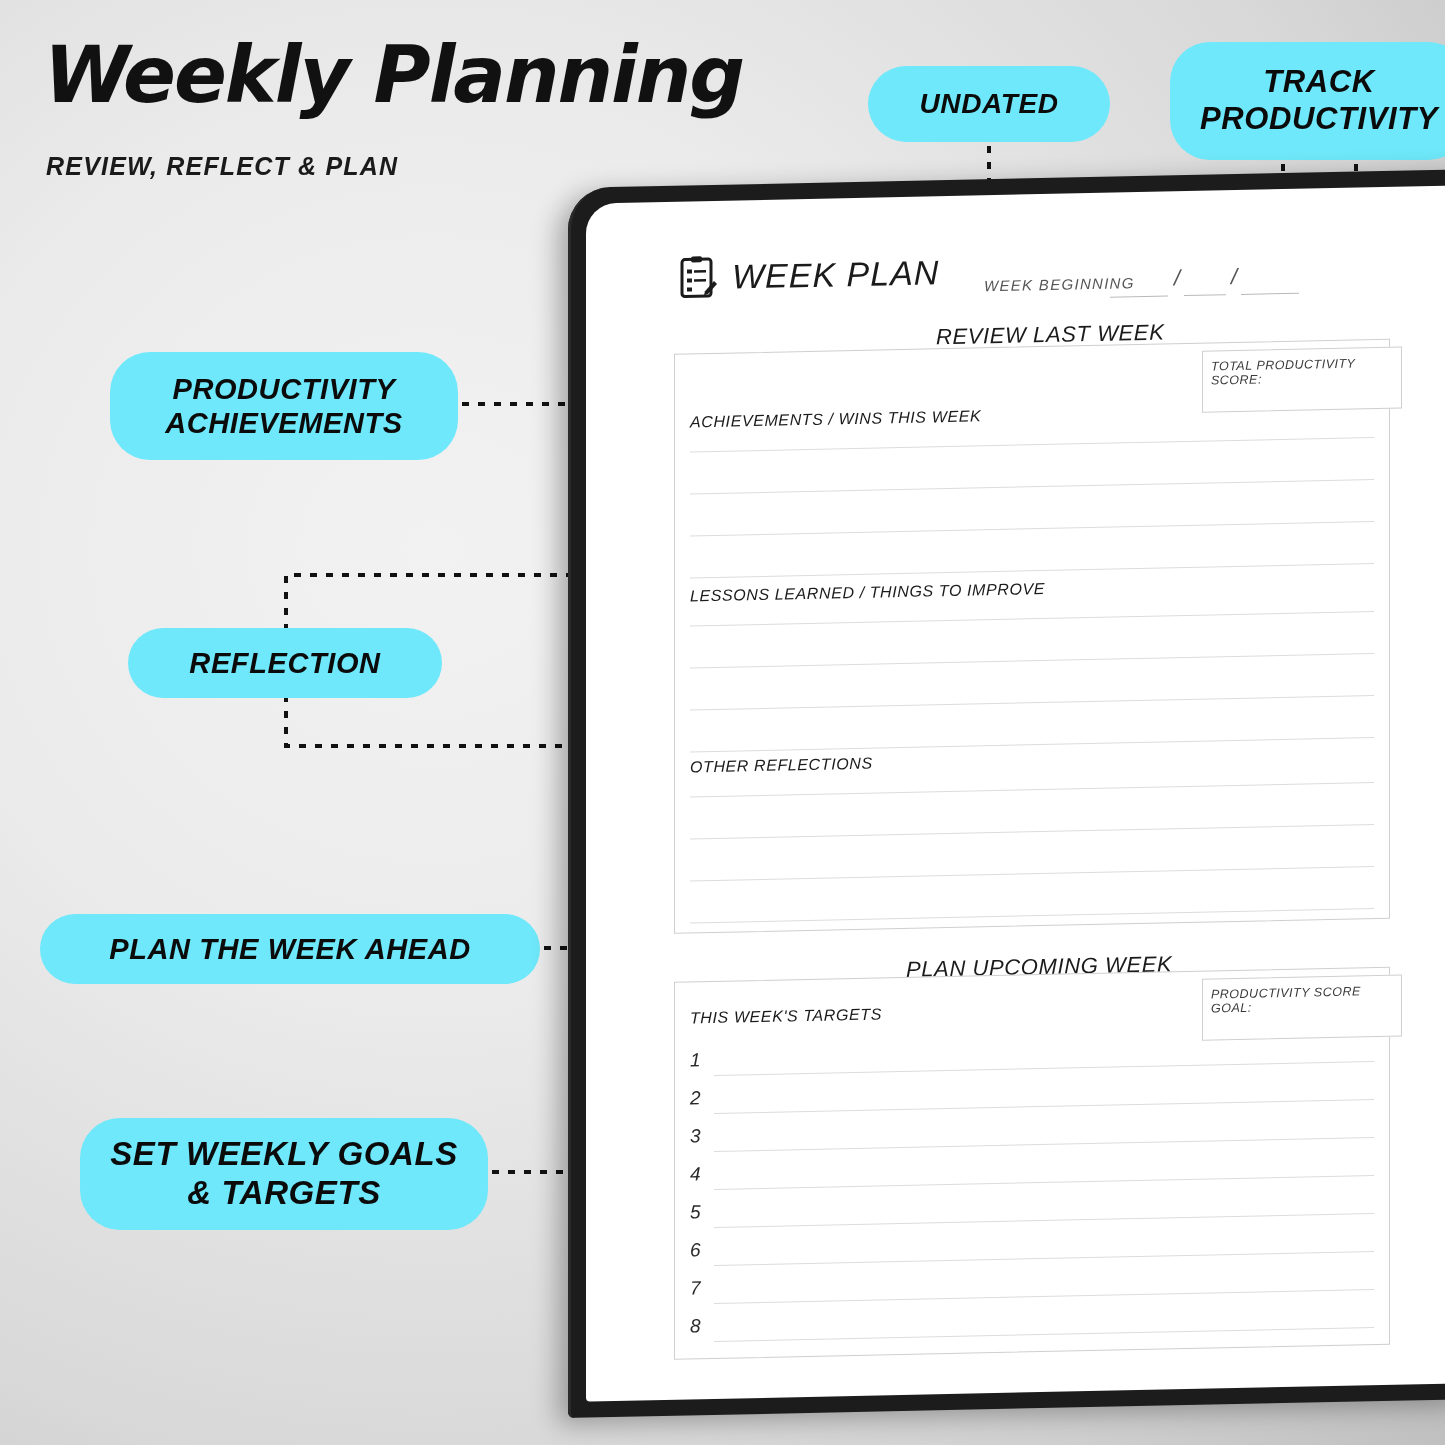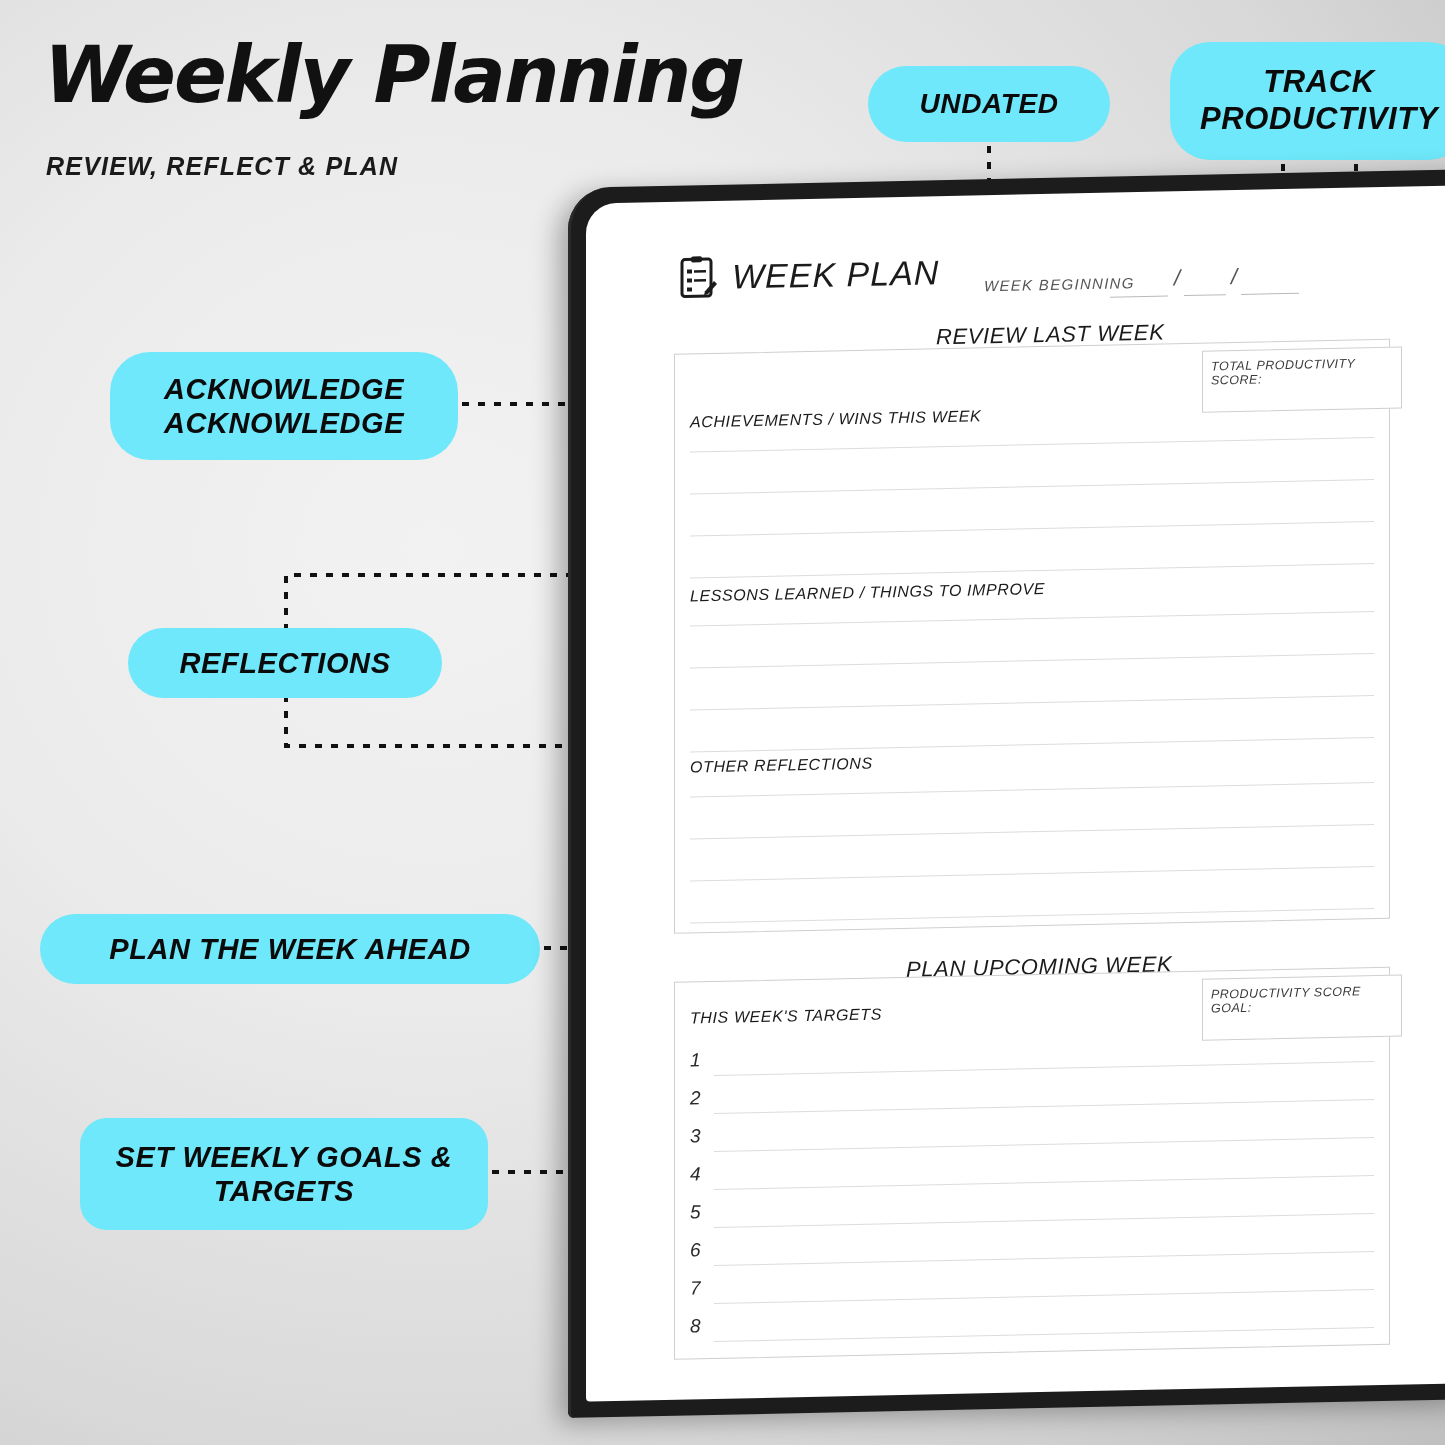--- a/index.html
+++ b/index.html
@@ -55,21 +55,21 @@
     letter-spacing: 0.6px;
     line-height: 1.18;
     padding: 6px 22px;
     box-sizing: border-box;
   }
   #pill-undated { left: 868px; top: 66px; width: 242px; height: 76px; font-size: 28px; }
   #pill-track   { left: 1134px; top: 42px; width: 298px; height: 118px; font-size: 31px; margin-left: 36px; }
   #pill-ack     { left: 110px; top: 352px; width: 348px; height: 108px; font-size: 29px; }
   #pill-refl    { left: 128px; top: 628px; width: 314px; height: 70px; font-size: 29px; }
   #pill-plan    { left: 40px; top: 914px; width: 500px; height: 70px; font-size: 29px; text-align: center; }
-  #pill-goals   { left: 80px; top: 1118px; width: 408px; height: 112px; font-size: 29px; border-radius: 27px; }
+  #pill-goals   { left: 80px; top: 1118px; width: 408px; height: 112px; font-size: 33px; }
 
   
   .connectors { position: absolute; left: 0; top: 0; width: 1445px; height: 1445px; pointer-events: none; }
 
   
   #device {
     position: absolute;
     left: 568px;
     top: 188px;
     width: 900px;
@@ -229,22 +229,22 @@
 
     <path d="M286,663 L286,746 L655,746" stroke="#111" stroke-width="4" stroke-dasharray="7 9" fill="none" marker-end="url(#ah)"></path>
 
     <path d="M544,948 L850,948" stroke="#111" stroke-width="4" stroke-dasharray="7 9" fill="none" marker-end="url(#ah)"></path>
 
     <path d="M492,1172 L640,1172" stroke="#111" stroke-width="4" stroke-dasharray="7 9" fill="none" marker-end="url(#ah)"></path>
   </svg>
 
   <div class="pill" id="pill-undated">UNDATED</div>
   <div class="pill" id="pill-track">TRACK PRODUCTIVITY</div>
-  <div class="pill" id="pill-ack">ACKNOWLEDGE ACKNOWLEDGE</div>
-  <div class="pill" id="pill-refl">REFLECTIONS</div>
+  <div class="pill" id="pill-ack">PRODUCTIVITY ACHIEVEMENTS</div>
+  <div class="pill" id="pill-refl">REFLECTION</div>
   <div class="pill" id="pill-plan">PLAN THE WEEK AHEAD</div>
   <div class="pill" id="pill-goals">SET WEEKLY GOALS &amp; TARGETS</div>
 
   <div id="device">
     <div class="tablet-edge"></div>
     <div id="screen">
       <div id="sheet">
 
         <div class="wp-head">
           <svg class="clipboard-icon" viewBox="0 0 38 44">

